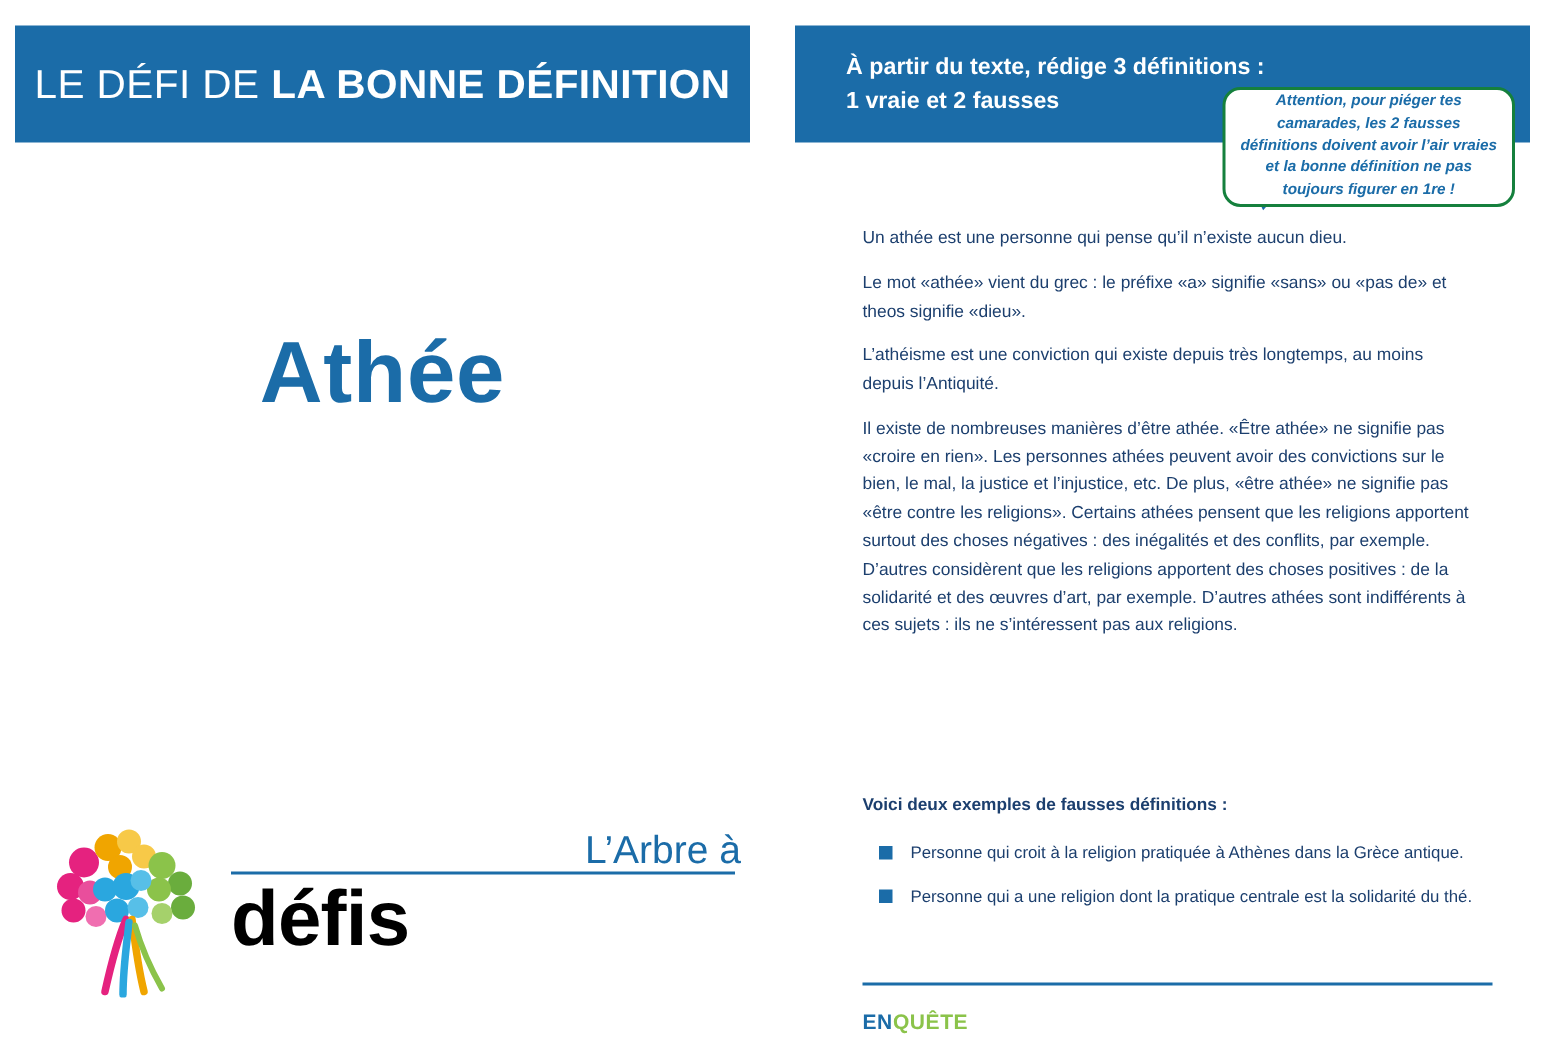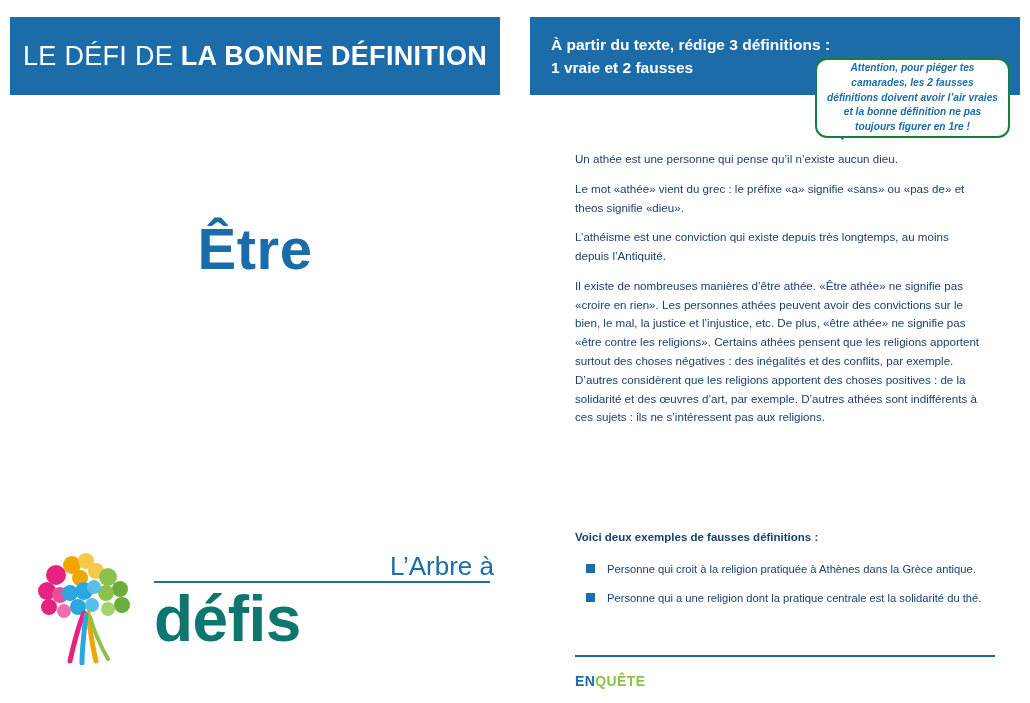--- a/index.html
+++ b/index.html
@@ -92,22 +92,22 @@
     text-align: right;
   }
   .logo-rule {
     height: 2px;
     background: #1b6ca8;
     width: 336px;
     margin-top: 2px;
     margin-bottom: 3px;
   }
   .logo-line2 {
-    color: #0f766e;
-    font-size: 64px;
+    color: #000000;
+    font-size: 52px;
     font-weight: 700;
     line-height: 1.05;
     letter-spacing: -0.5px;
   }
   
   .right {
     position: absolute;
     left: 530px;
     top: 10px;
     width: 490px;
@@ -117,21 +117,21 @@
   .right-banner {
     position: absolute;
     left: 0;
     top: 7px;
     width: 490px;
     height: 78px;
     background: #1b6ca8;
   }
   .right-banner-text {
     position: absolute;
-    left: 21px;
+    left: 34px;
     top: 16px;
     color: #ffffff;
     font-size: 15.5px;
     font-weight: 700;
     line-height: 1.5;
     width: 300px;
   }
   
   .bubble {
     position: absolute;
@@ -251,21 +251,21 @@
 </head>
 <body>
 
 <div class="page">
 
   <div class="left">
     <div class="left-banner">
       <div class="left-banner-text"><span>LE DÉFI DE </span><b>LA BONNE DÉFINITION</b></div>
     </div>
 
-    <div class="word">Être</div>
+    <div class="word">Athée</div>
 
     <div class="logo">
       <div class="tree">
         <svg width="110" height="118" viewBox="0 0 110 118" xmlns="http://www.w3.org/2000/svg">
           <g>
             <circle cx="22" cy="28" r="10" fill="#e5227f"></circle>
             <circle cx="13" cy="44" r="9" fill="#e5227f"></circle>
             <circle cx="26" cy="48" r="8" fill="#e94e9c"></circle>
             <circle cx="15" cy="60" r="8" fill="#e5227f"></circle>
             <circle cx="30" cy="64" r="7" fill="#f06eb0"></circle>

